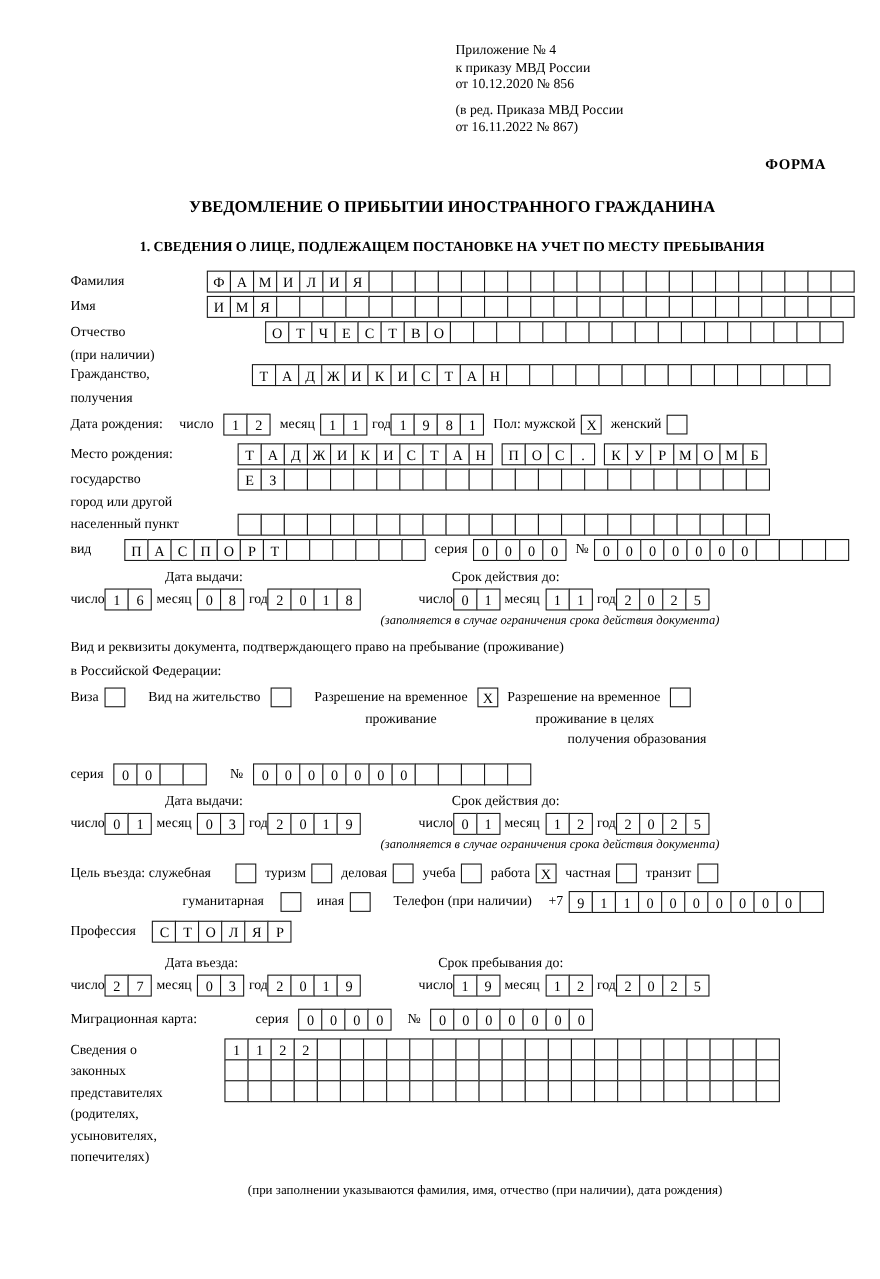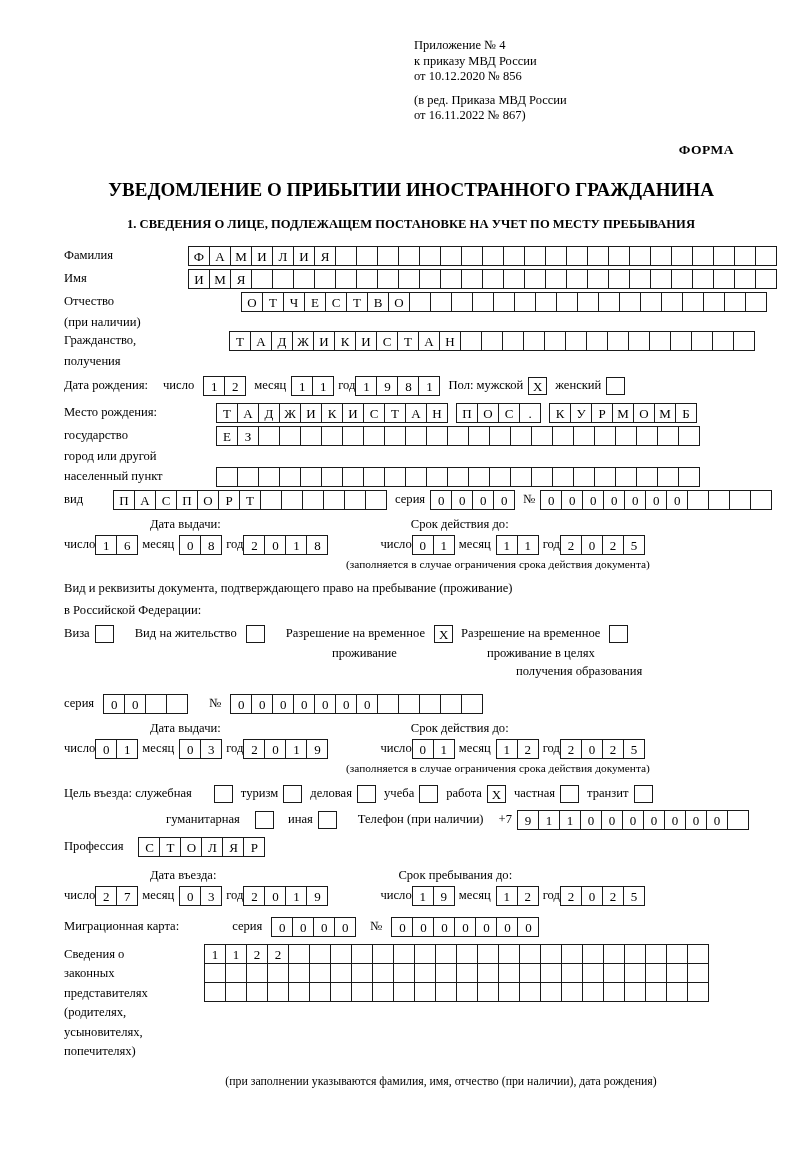--- a/index.html
+++ b/index.html
@@ -32,27 +32,27 @@
     font-size: 12.5px;
     line-height: 15.5px;
   }
   .hdr .gap { height: 8px; }
   .forma {
     text-align: right;
     font-weight: bold;
     font-size: 13.5px;
     letter-spacing: .5px;
     margin-top: 18px;
-    margin-right: 42px;
+    margin-right: 25px;
   }
 
   .title {
     text-align: center;
     font-weight: bold;
-    font-size: 19px;
+    font-size: 15px;
     line-height: 19px;
     margin-top: 22px;
   }
   .title .ul { display: inline-block; width: 58px; border-bottom: 1px solid #000; }
 
   .section-title {
     text-align: center;
     font-weight: bold;
     font-size: 12.6px;
     margin-top: 18px;
@@ -88,21 +88,21 @@
   }
   .cell.chk { width: 19px; height: 18px; line-height: 17px; }
   .gapcell { width: 9px; }
 
   .sp4 { width: 5px; }
   .sp8 { width: 9px; }
   .sp14 { width: 15px; }
   .sp20 { width: 22px; }
 
   .small { font-size: 11.6px; }
-  .note-right { font-size: 11.4px; margin-left: 300px; }
+  .note-right { font-size: 11.4px; margin-left: 300px; font-style: italic; }
 
   .docline { font-weight: bold; font-size: 12.2px; }
 
   .tight { margin-bottom: 1px; }
   .mt6 { margin-top: 7px; }
   .mt10 { margin-top: 11px; }
   .mt14 { margin-top: 15px; }
   .col-lbl { width: 128px; display: inline-block; font-size: 12.6px; }
   .col-lbl-wide { width: 152px; display: inline-block; font-size: 12.6px; }
 

